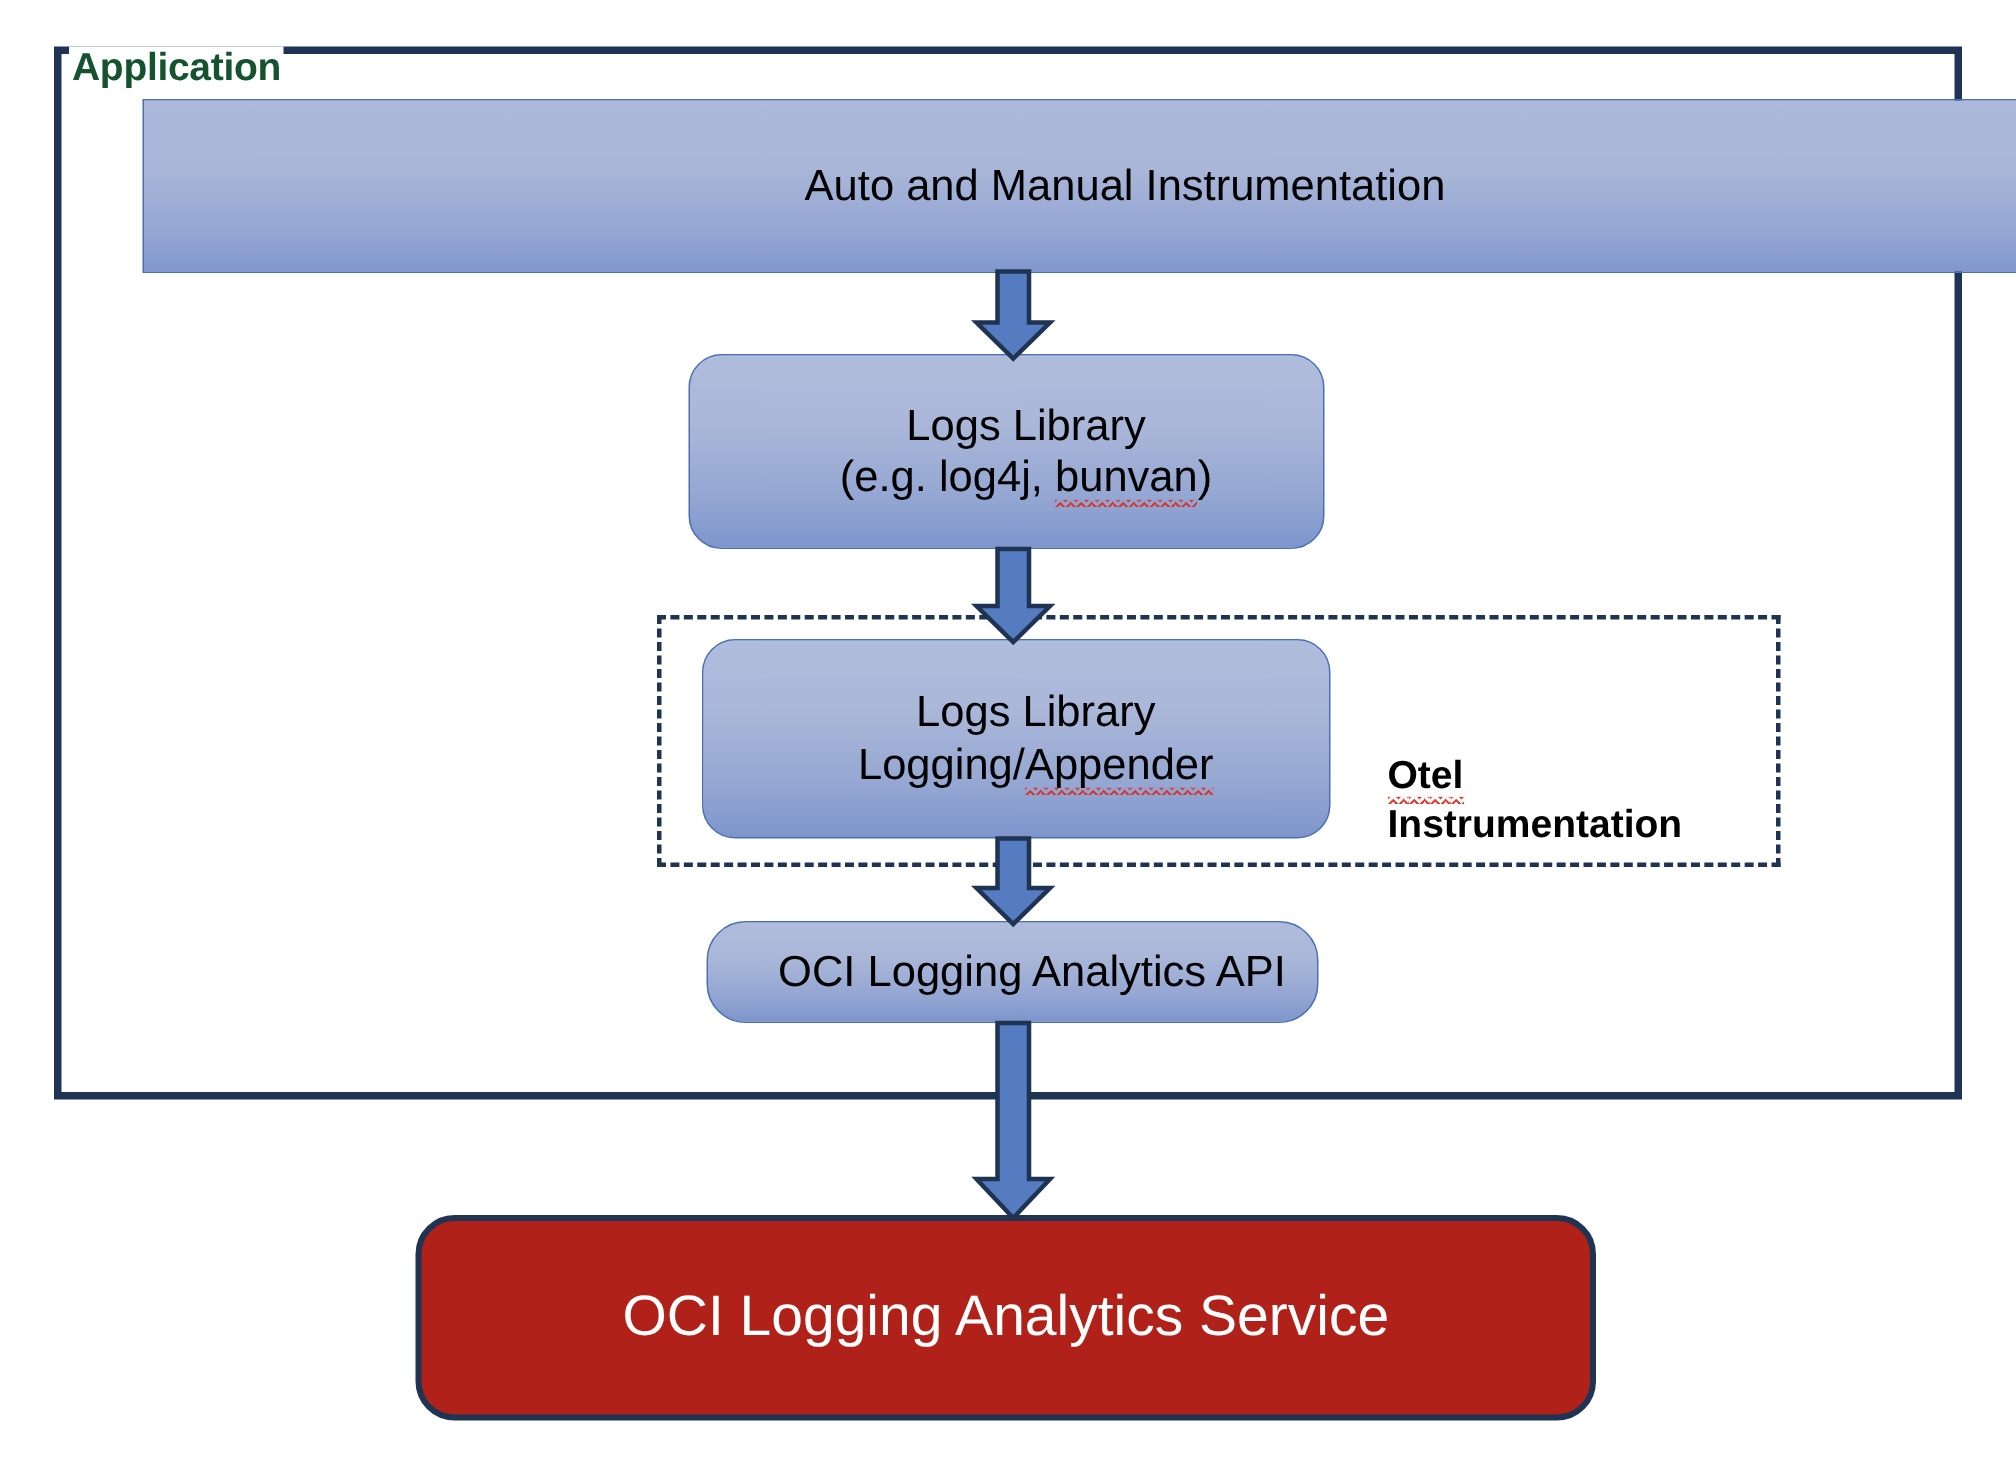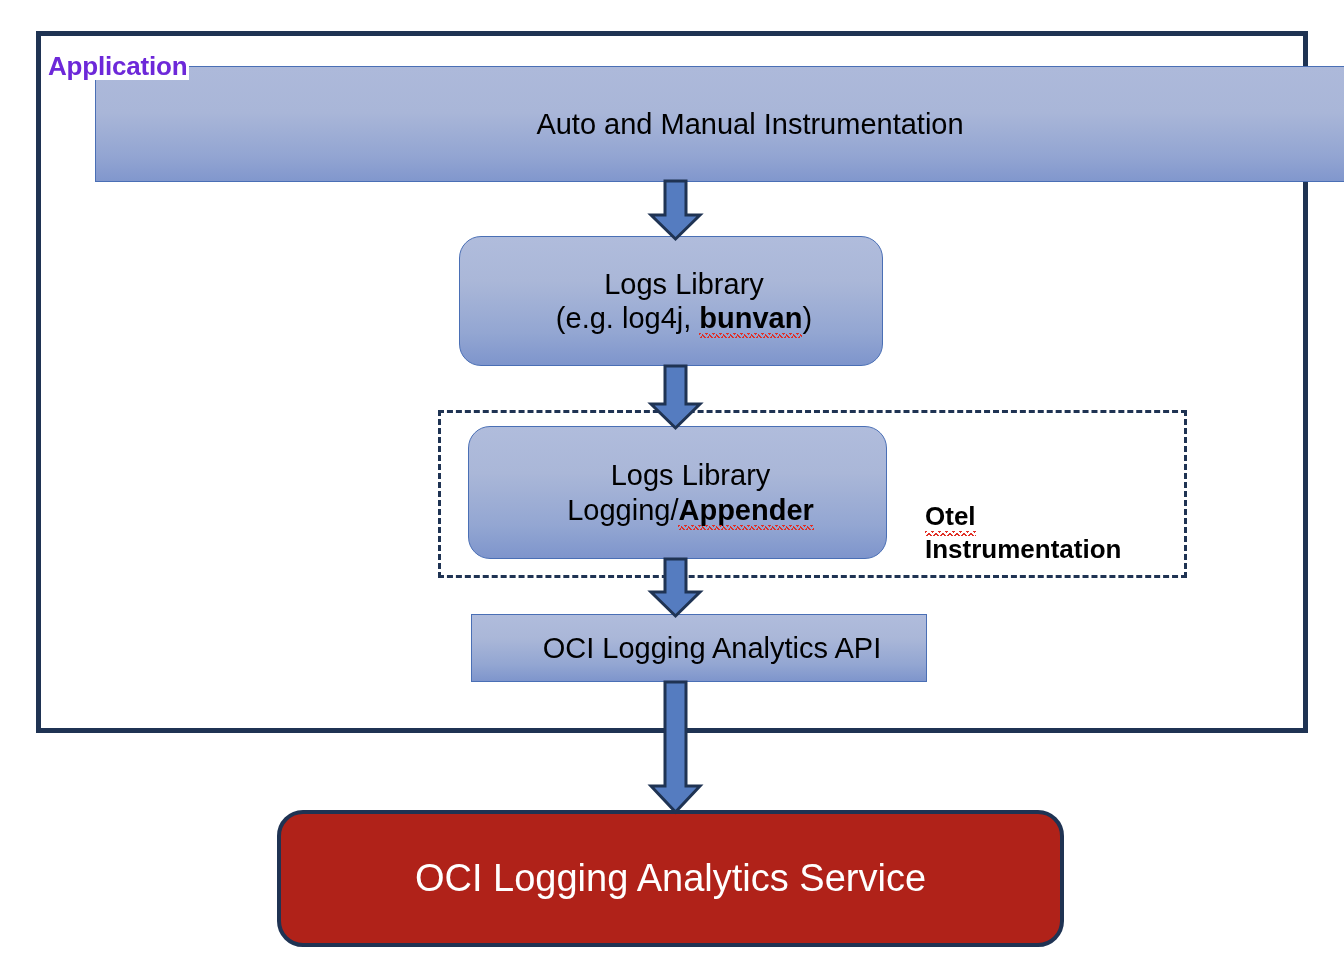--- a/index.html
+++ b/index.html
@@ -29,28 +29,27 @@
     border: 5px solid #1f3353;
     box-sizing: border-box;
     background: #ffffff;
   }
   .app-title {
     position: absolute;
     left: 46px;
     top: 31px;
     font-size: 26px;
     font-weight: bold;
-    color: #6d28d9;
+    color: #14532d;
     line-height: 1.05;
     letter-spacing: -0.2px;
     white-space: nowrap;
     background: #ffffff;
     padding: 0 2px;
     z-index: 6;
-    margin-top: 22px;
   }
 
   
   .node {
     position: absolute;
     box-sizing: border-box;
     display: flex;
     align-items: center;
     justify-content: center;
     text-align: center;
@@ -86,23 +85,23 @@
   }
   #node-logs-library {
     left: 459px; top: 236px; width: 424px; height: 130px;
     font-size: 29px;
   }
   #node-bridge {
     left: 468px; top: 426px; width: 419px; height: 133px;
     font-size: 29px;
   }
   #node-api {
-    left: 471px; top: 614px; width: 456px; height: 68px;
-    font-size: 29px;
-    border-radius: 0;
+    left: 471px; top: 614px; width: 408px; height: 68px;
+    font-size: 29px;
+    border-radius: 26px;
   }
   #node-service {
     left: 277px; top: 810px; width: 787px; height: 137px;
     font-size: 38px;
   }
 
   
   .dashed-group {
     position: absolute;
     left: 438px;
@@ -124,21 +123,20 @@
     color: #000000;
     line-height: 1.28;
     z-index: 4;
     margin-top: 48px;
   }
 
   
   .squiggle {
     position: relative;
     display: inline-block;
-    font-weight: bold;
   }
   .squiggle::after {
     content: "";
     position: absolute;
     left: 0;
     right: 0;
     bottom: -3px;
     height: 5px;
     background-image:
       repeating-linear-gradient(135deg,

